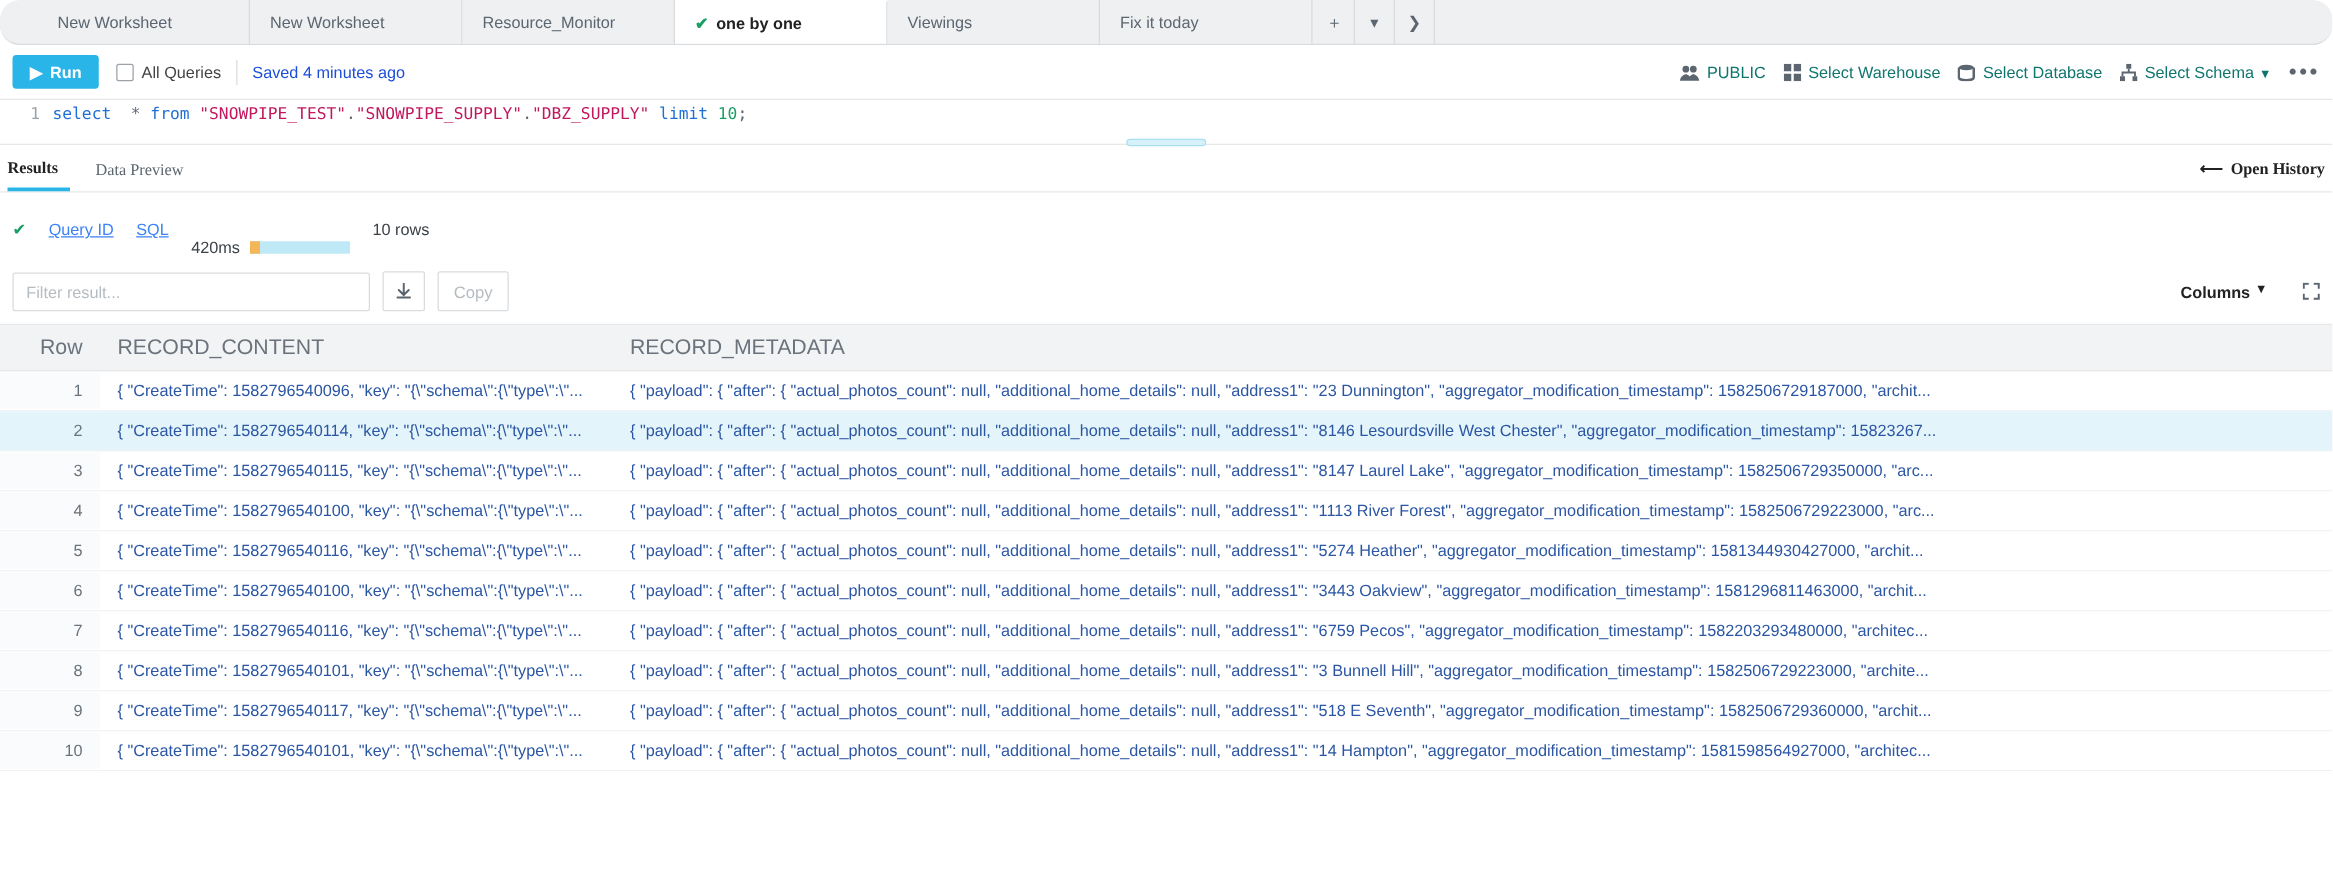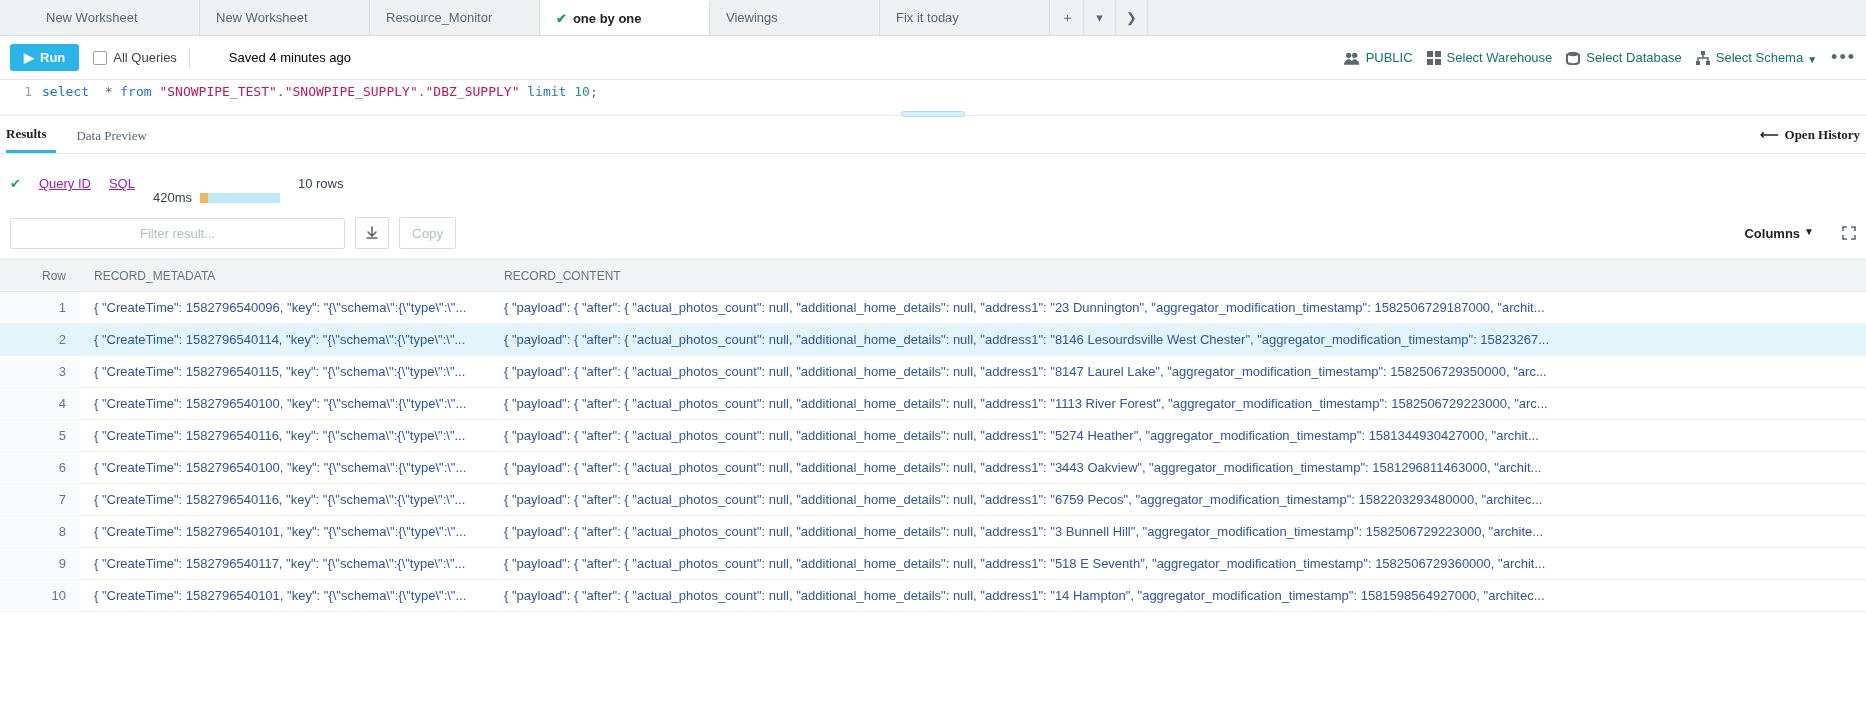--- a/index.html
+++ b/index.html
@@ -11,20 +11,21 @@
     width: 1866px;
     overflow: hidden;
   }
   
   .tab-strip {
     display: flex;
     align-items: stretch;
     height: 36px;
     background: #eef0f2;
     border-bottom: 1px solid #d8dcdf;
+    border-radius: 16px;
   }
   .tab {
     display: flex;
     align-items: center;
     padding: 0 16px;
     min-width: 170px;
     max-width: 220px;
     border-right: 1px solid #d8dcdf;
     color: #5c6670;
     background: #eef0f2;
@@ -76,21 +77,21 @@
     font-weight: 600;
     cursor: pointer;
     margin-right: 14px;
   }
   .run-btn .play { margin-right: 6px; }
   .allq { display: inline-flex; align-items: center; color: #444; cursor: pointer; }
   .allq .box {
     width: 14px; height: 14px; border: 1.5px solid #9aa1a8; border-radius: 2px; margin-right: 6px;
   }
   .divider-v { width: 1px; height: 20px; background: #d8dcdf; margin: 0 12px; }
-  .saved { color: #000000; margin-left: 27px; }
+  .saved { color: #1d4ed8; }
   .toolbar-spacer { flex: 1; }
   .ctx {
     display: inline-flex; align-items: flex-end; color: #0f766e; margin-left: 14px; cursor: pointer;
   }
   .ctx .ico { margin-right: 6px; color: #5c6670; }
   .ctx .caret { margin-left: 4px; font-size: 10px; }
   .kebab { font-size: 18px; letter-spacing: 2px; color: #5c6670; margin-left: 14px; cursor: pointer; }
   
   .editor {
     display: flex;
@@ -147,39 +148,38 @@
     color: #222; font-weight: 600; cursor: pointer;
   }
   .open-history .arrow { margin-right: 6px; }
   
   .stats-row {
     display: flex; align-items: center;
     padding: 8px 10px;
     gap: 18px;
   }
   .stats-row .ok { color: #1a9e67; }
-  .link { text-decoration: underline; color: #a21caf; cursor: pointer; }
+  .link { text-decoration: underline; color: #3b82f6; cursor: pointer; }
   .timing { display: inline-flex; align-items: center; color: #3a4147; margin-top: 28px; }
   .progress { display:inline-block; width: 80px; height: 10px; background: #bfe9f6; margin-left: 8px; border-radius: 1px; position: relative; }
   .progress::before { content:""; position:absolute; left:0; top:0; bottom:0; width: 10%; background:#f4b757; }
   .rows-ct { color: #3a4147; }
   
   .filter-row {
     display: flex; align-items: center;
     padding: 4px 10px 10px 10px;
     gap: 10px;
   }
   .filter-input {
-    width: 335px;
+    width: 286px;
     padding: 7px 10px;
     border: 1px solid #d8dcdf;
     border-radius: 2px;
     font-size: 13px;
     color: #333;
-    text-align: center;
   }
   .filter-input::placeholder { color: #b5bcc2; }
   .icon-btn {
     width: 34px; height: 32px;
     border: 1px solid #d8dcdf;
     border-radius: 2px;
     display:inline-flex; align-items:center; justify-content:center;
     color:#5c6670; cursor: pointer;
   }
   .copy-btn {
@@ -200,21 +200,21 @@
   }
   .ghead, .grow {
     display: grid;
     grid-template-columns: 80px 410px 1fr;
     align-items: center;
     min-height: 32px;
   }
   .ghead {
     background: #f1f3f5;
     color: #6a737b;
-    font-size: 12px;
+    font-size: 17px;
     border-bottom: 1px solid #e5e7e9;
   }
   .ghead > div { padding: 8px 14px; }
   .ghead .rowh { text-align: right; }
   .grow {
     border-bottom: 1px solid #f0f2f3;
     font-size: 13px;
   }
   .grow.sel { background: #e3f4fa; }
   .grow > div {
@@ -367,22 +367,22 @@
   <span class="expand">
     <svg width="14" height="14" viewBox="0 0 14 14">
         <path d="M1 5V1h4M13 9v4H9M9 1h4v4M5 13H1V9" stroke="#5c6670" stroke-width="1.6" fill="none"></path>
       </svg>
   </span>
 </div>
 
 <div class="grid">
   <div class="ghead">
     <div class="rowh">Row</div>
+    <div>RECORD_CONTENT</div>
     <div>RECORD_METADATA</div>
-    <div>RECORD_CONTENT</div>
   </div>
   <div id="grid-body">
       <div class="grow">
         <div class="rown">1</div>
         <div class="cell-json">{ "CreateTime": 1582796540096, "key": "{\"schema\":{\"type\":\"...</div>
         <div class="cell-json">{ "payload": { "after": { "actual_photos_count": null, "additional_home_details": null, "address1": "23 Dunnington", "aggregator_modification_timestamp": 1582506729187000, "archit...</div>
       </div>
       <div class="grow sel">
         <div class="rown">2</div>
         <div class="cell-json">{ "CreateTime": 1582796540114, "key": "{\"schema\":{\"type\":\"...</div>

